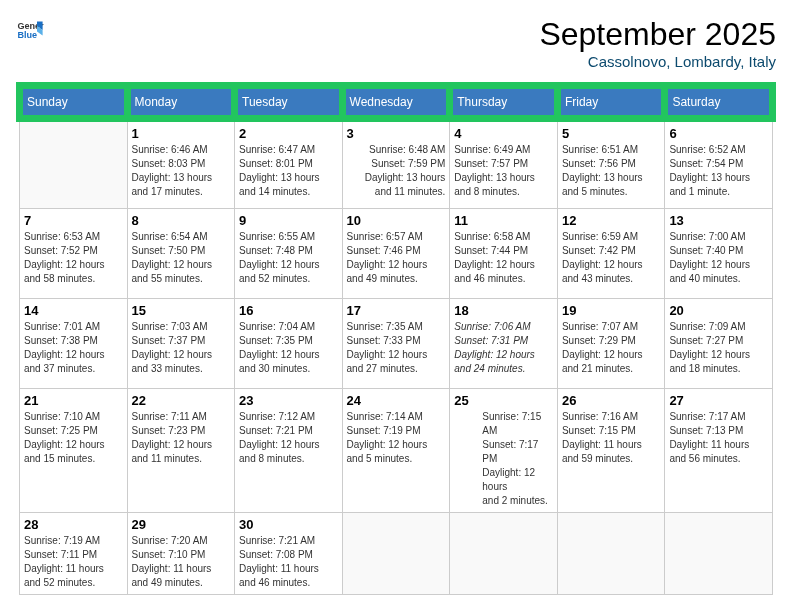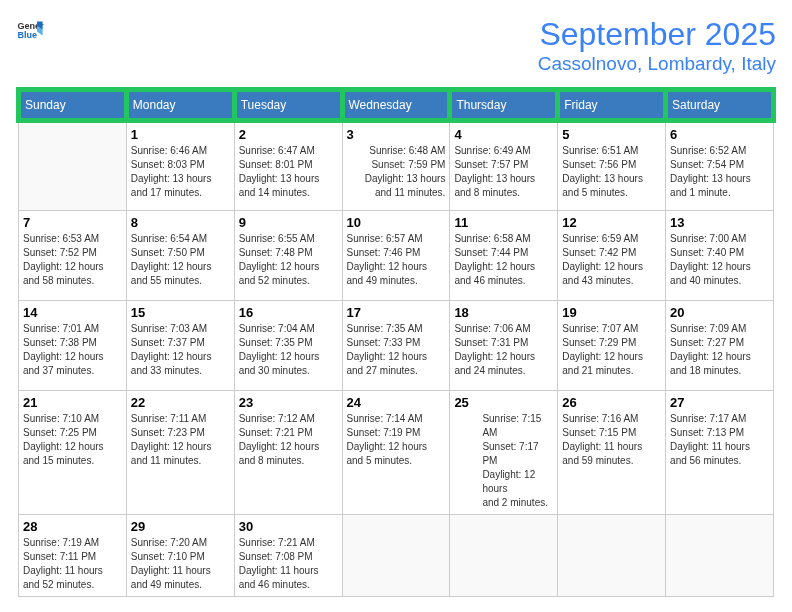--- a/index.html
+++ b/index.html
@@ -23,40 +23,40 @@
     }
     .logo-icon {
       width: 28px;
       height: 28px;
     }
     .title-block {
       text-align: right;
     }
     .month-title {
       font-size: 32px;
-      color: #3b82f6;
+      color: #000000;
       font-weight: normal;
     }
     .subtitle {
-      font-size: 19px;
-      color: #3b82f6;
+      font-size: 15px;
+      color: #0c4a6e;
     }
     table {
       width: 100%;
       border-collapse: collapse;
       font-size: 11px;
     }
     thead tr th {
       background-color: #3a7abf;
       color: #fff;
       padding: 6px 4px;
       text-align: left;
       font-size: 12px;
       font-weight: normal;
-      border: 5px solid #22c55e;
+      border: 7px solid #22c55e;
     }
     tbody tr td {
       border: 1px solid #ccc;
       vertical-align: top;
       padding: 4px;
       width: 108px;
       min-height: 80px;
       height: 90px;
     }
     .day-number {
@@ -229,21 +229,21 @@
         </td>
         <td>
           <span class="day-number">17</span>
           <div class="day-info" style="white-space: pre-line;">Sunrise: 7:35 AM
 Sunset: 7:33 PM
 Daylight: 12 hours
 and 27 minutes.</div>
         </td>
         <td>
           <span class="day-number">18</span>
-          <div class="day-info" style="white-space: pre-line;">Sunrise: 7:06 AM
+          <div class="day-info" style="white-space: pre-line; font-style: italic;">Sunrise: 7:06 AM
 Sunset: 7:31 PM
 Daylight: 12 hours
 and 24 minutes.</div>
         </td>
         <td>
           <span class="day-number">19</span>
           <div class="day-info" style="white-space: pre-line;">Sunrise: 7:07 AM
 Sunset: 7:29 PM
 Daylight: 12 hours
 and 21 minutes.</div>

